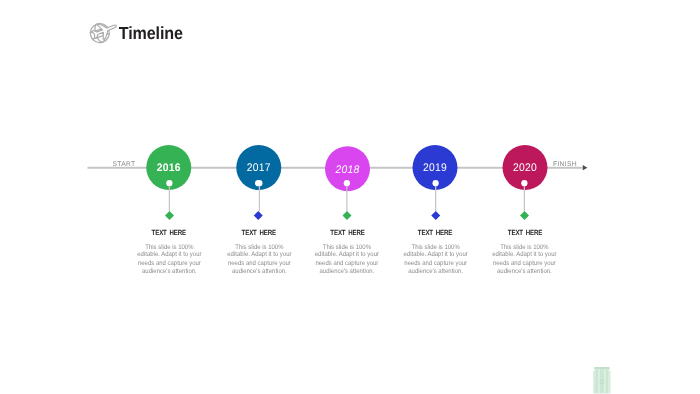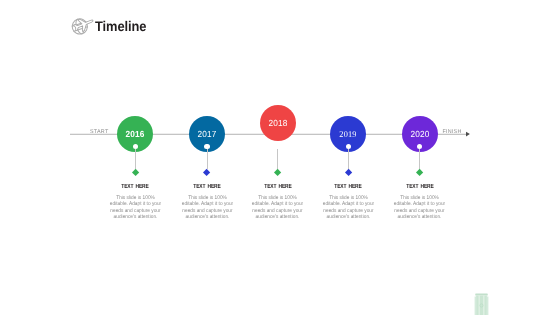--- a/index.html
+++ b/index.html
@@ -72,47 +72,47 @@
       <div class="dot" style="left: 204.3px; top: 143.7px;"></div>
       <div class="stem" style="left: 206.5px; top: 149px; height: 19.5px;"></div>
       <div class="diamond" style="left: 204.4px; top: 169.5px; background: rgb(43, 58, 210);"></div>
       <div class="txt" style="left: 152px; top: 184px;">
         <h4>TEXT HERE</h4>
         <p style="width: 61px; margin: 0px auto;">This slide is 100% editable. Adapt it to your needs and capture your audience's attention.</p>
       </div>
     </div>
 
     <div class="node">
-      <div class="circle" style="left: 259.5px; top: 105px; background: #ef4444;">
+      <div class="circle" style="left: 259.5px; top: 117px; background: #d946ef; font-style: italic;">
         <span>2018</span>
       </div>
       <div class="dot" style="left: 274.8px; top: 143.7px;"></div>
       <div class="stem" style="left: 277px; top: 149px; height: 19.5px;"></div>
       <div class="diamond" style="left: 274.9px; top: 169.5px; background: rgb(53, 178, 84);"></div>
       <div class="txt" style="left: 222.5px; top: 184px;">
         <h4>TEXT HERE</h4>
         <p style="width: 61px; margin: 0px auto;">This slide is 100% editable. Adapt it to your needs and capture your audience's attention.</p>
       </div>
     </div>
 
     <div class="node">
-      <div class="circle" style="left: 330.3px; top: 115.5px; background: rgb(43, 58, 210); font-family: Liberation Serif, serif;">
+      <div class="circle" style="left: 330.3px; top: 115.5px; background: rgb(43, 58, 210);">
         <span>2019</span>
       </div>
       <div class="dot" style="left: 345.6px; top: 143.7px;"></div>
       <div class="stem" style="left: 347.8px; top: 149px; height: 19.5px;"></div>
       <div class="diamond" style="left: 345.7px; top: 169.5px; background: rgb(43, 58, 210);"></div>
       <div class="txt" style="left: 293.3px; top: 184px;">
         <h4>TEXT HERE</h4>
         <p style="width: 61px; margin: 0px auto;">This slide is 100% editable. Adapt it to your needs and capture your audience's attention.</p>
       </div>
     </div>
 
     <div class="node">
-      <div class="circle" style="left: 401.5px; top: 115.5px; background: #6d28d9;">
+      <div class="circle" style="left: 401.5px; top: 115.5px; background: #be185d;">
         <span>2020</span>
       </div>
       <div class="dot" style="left: 416.8px; top: 143.7px;"></div>
       <div class="stem" style="left: 419px; top: 149px; height: 19.5px;"></div>
       <div class="diamond" style="left: 416.9px; top: 169.5px; background: rgb(53, 178, 84);"></div>
       <div class="txt" style="left: 364.5px; top: 184px;">
         <h4>TEXT HERE</h4>
         <p style="width: 61px; margin: 0px auto;">This slide is 100% editable. Adapt it to your needs and capture your audience's attention.</p>
       </div>
     </div>

